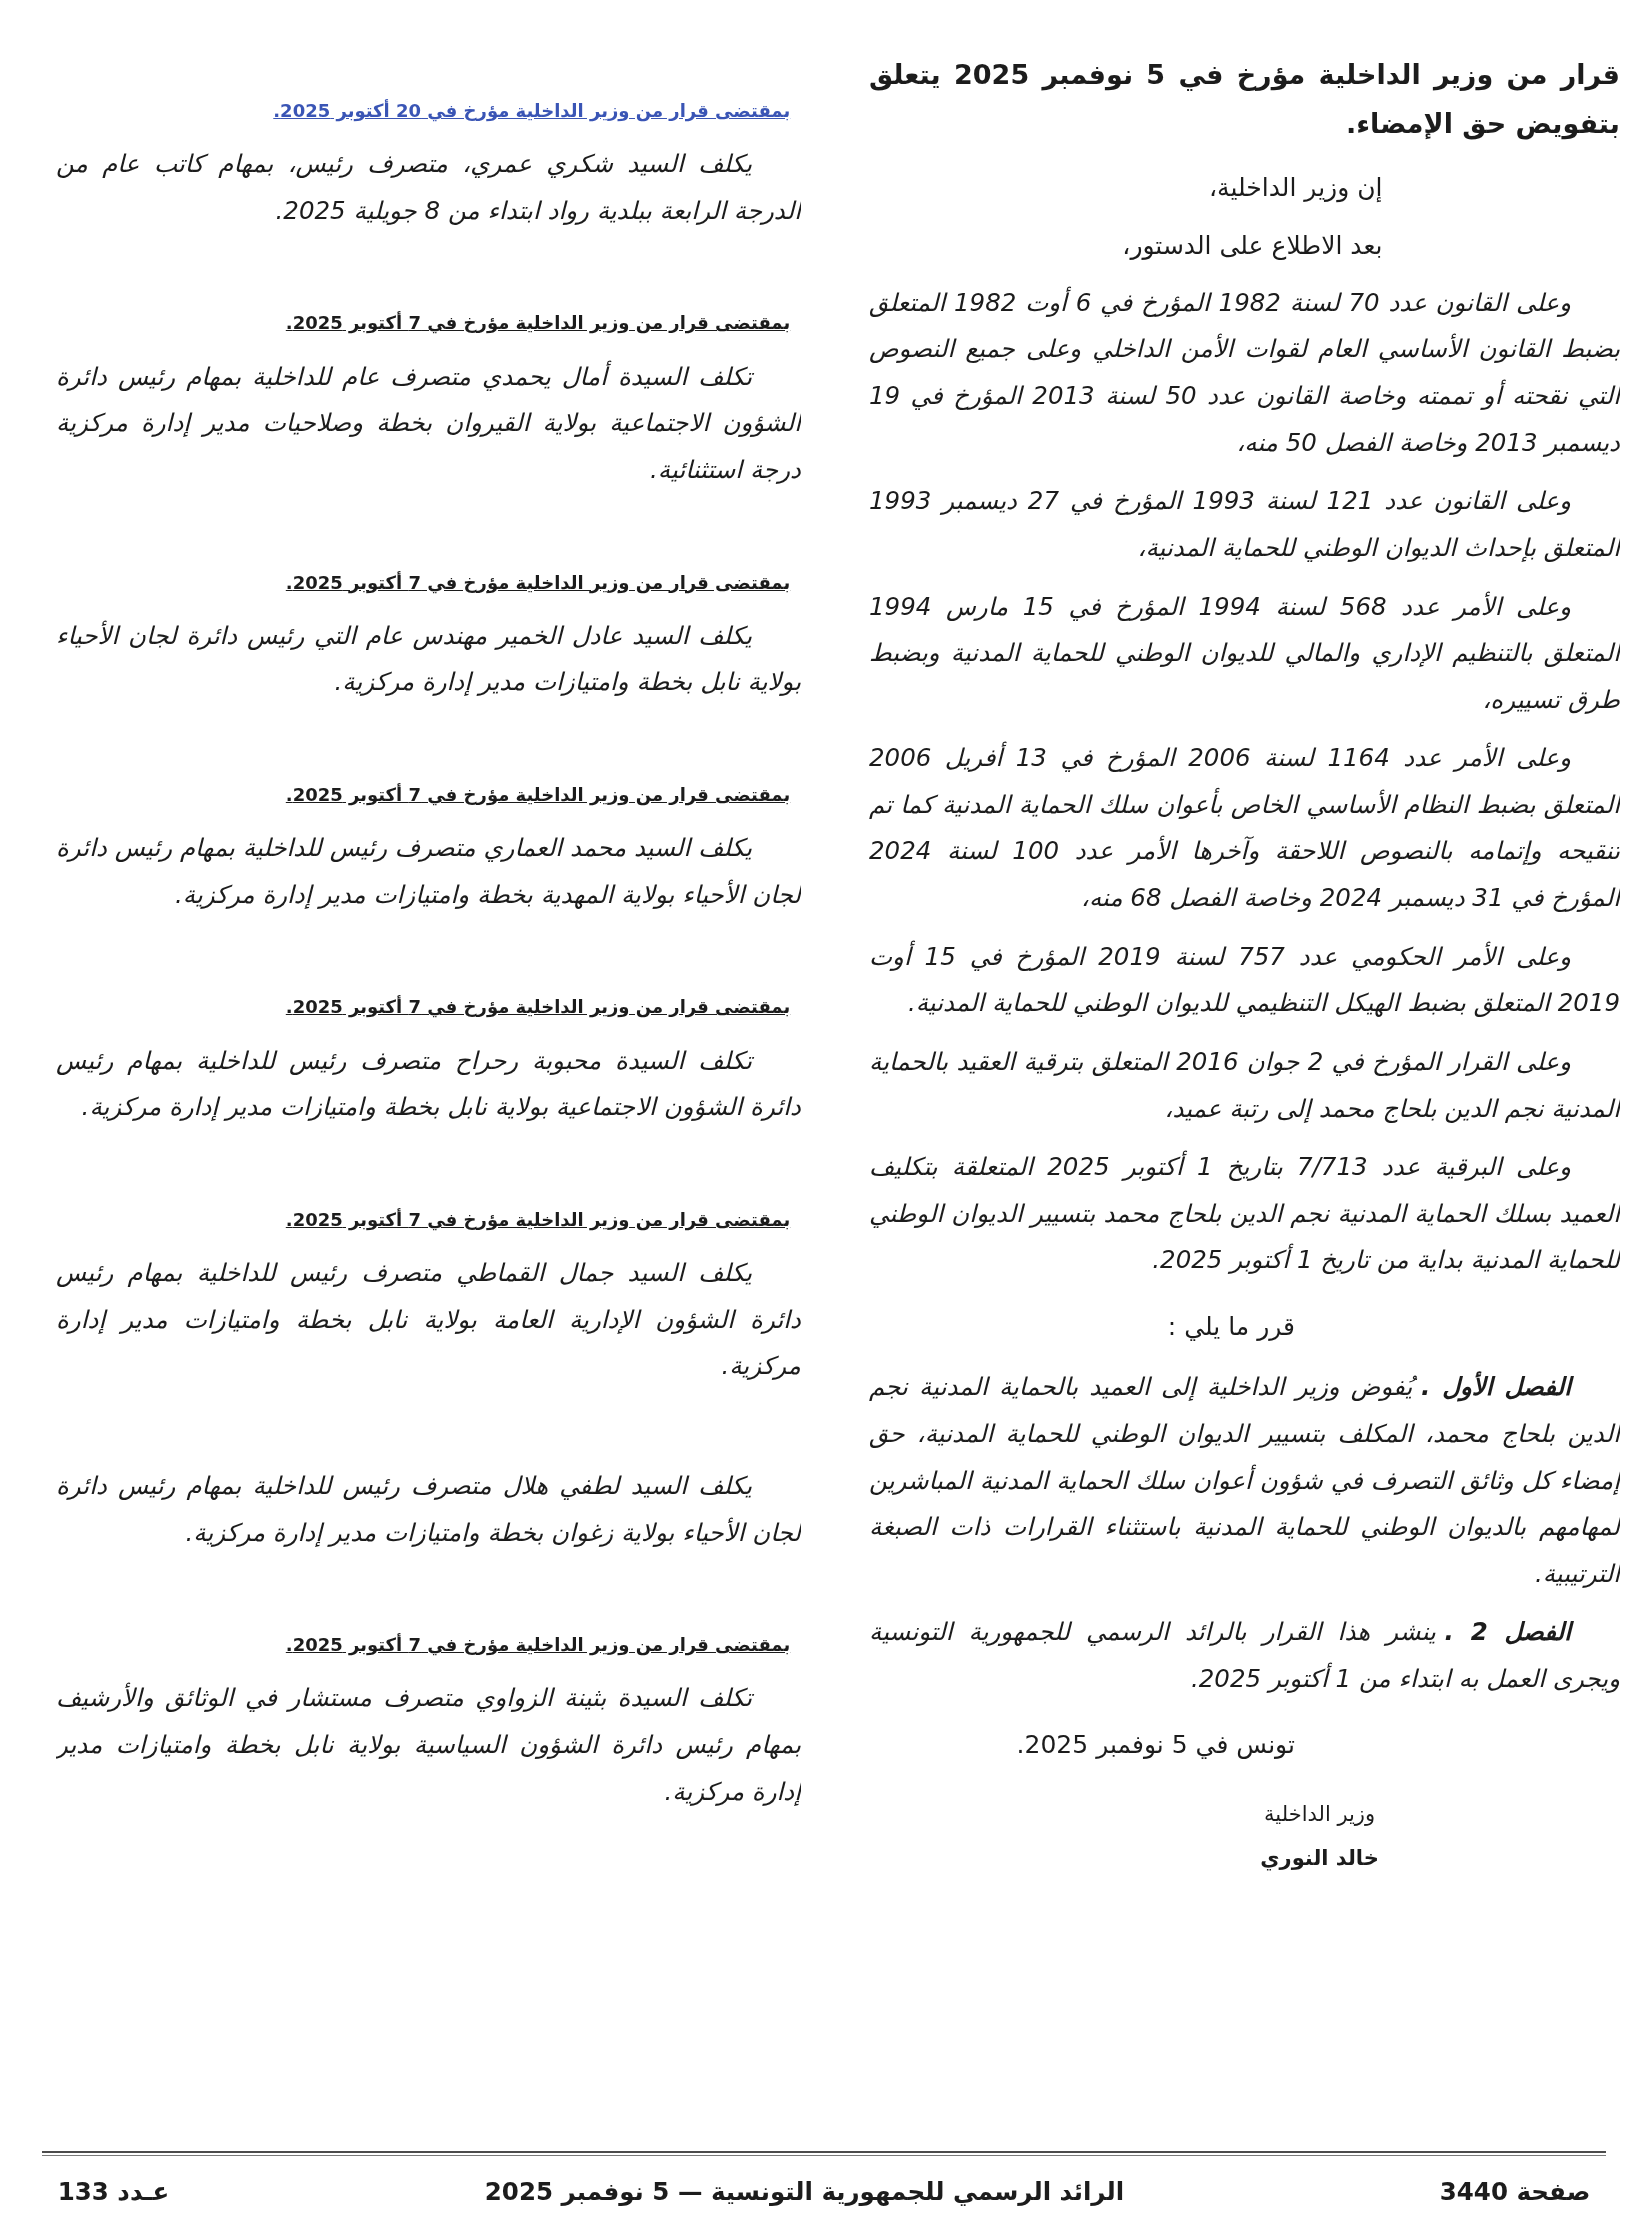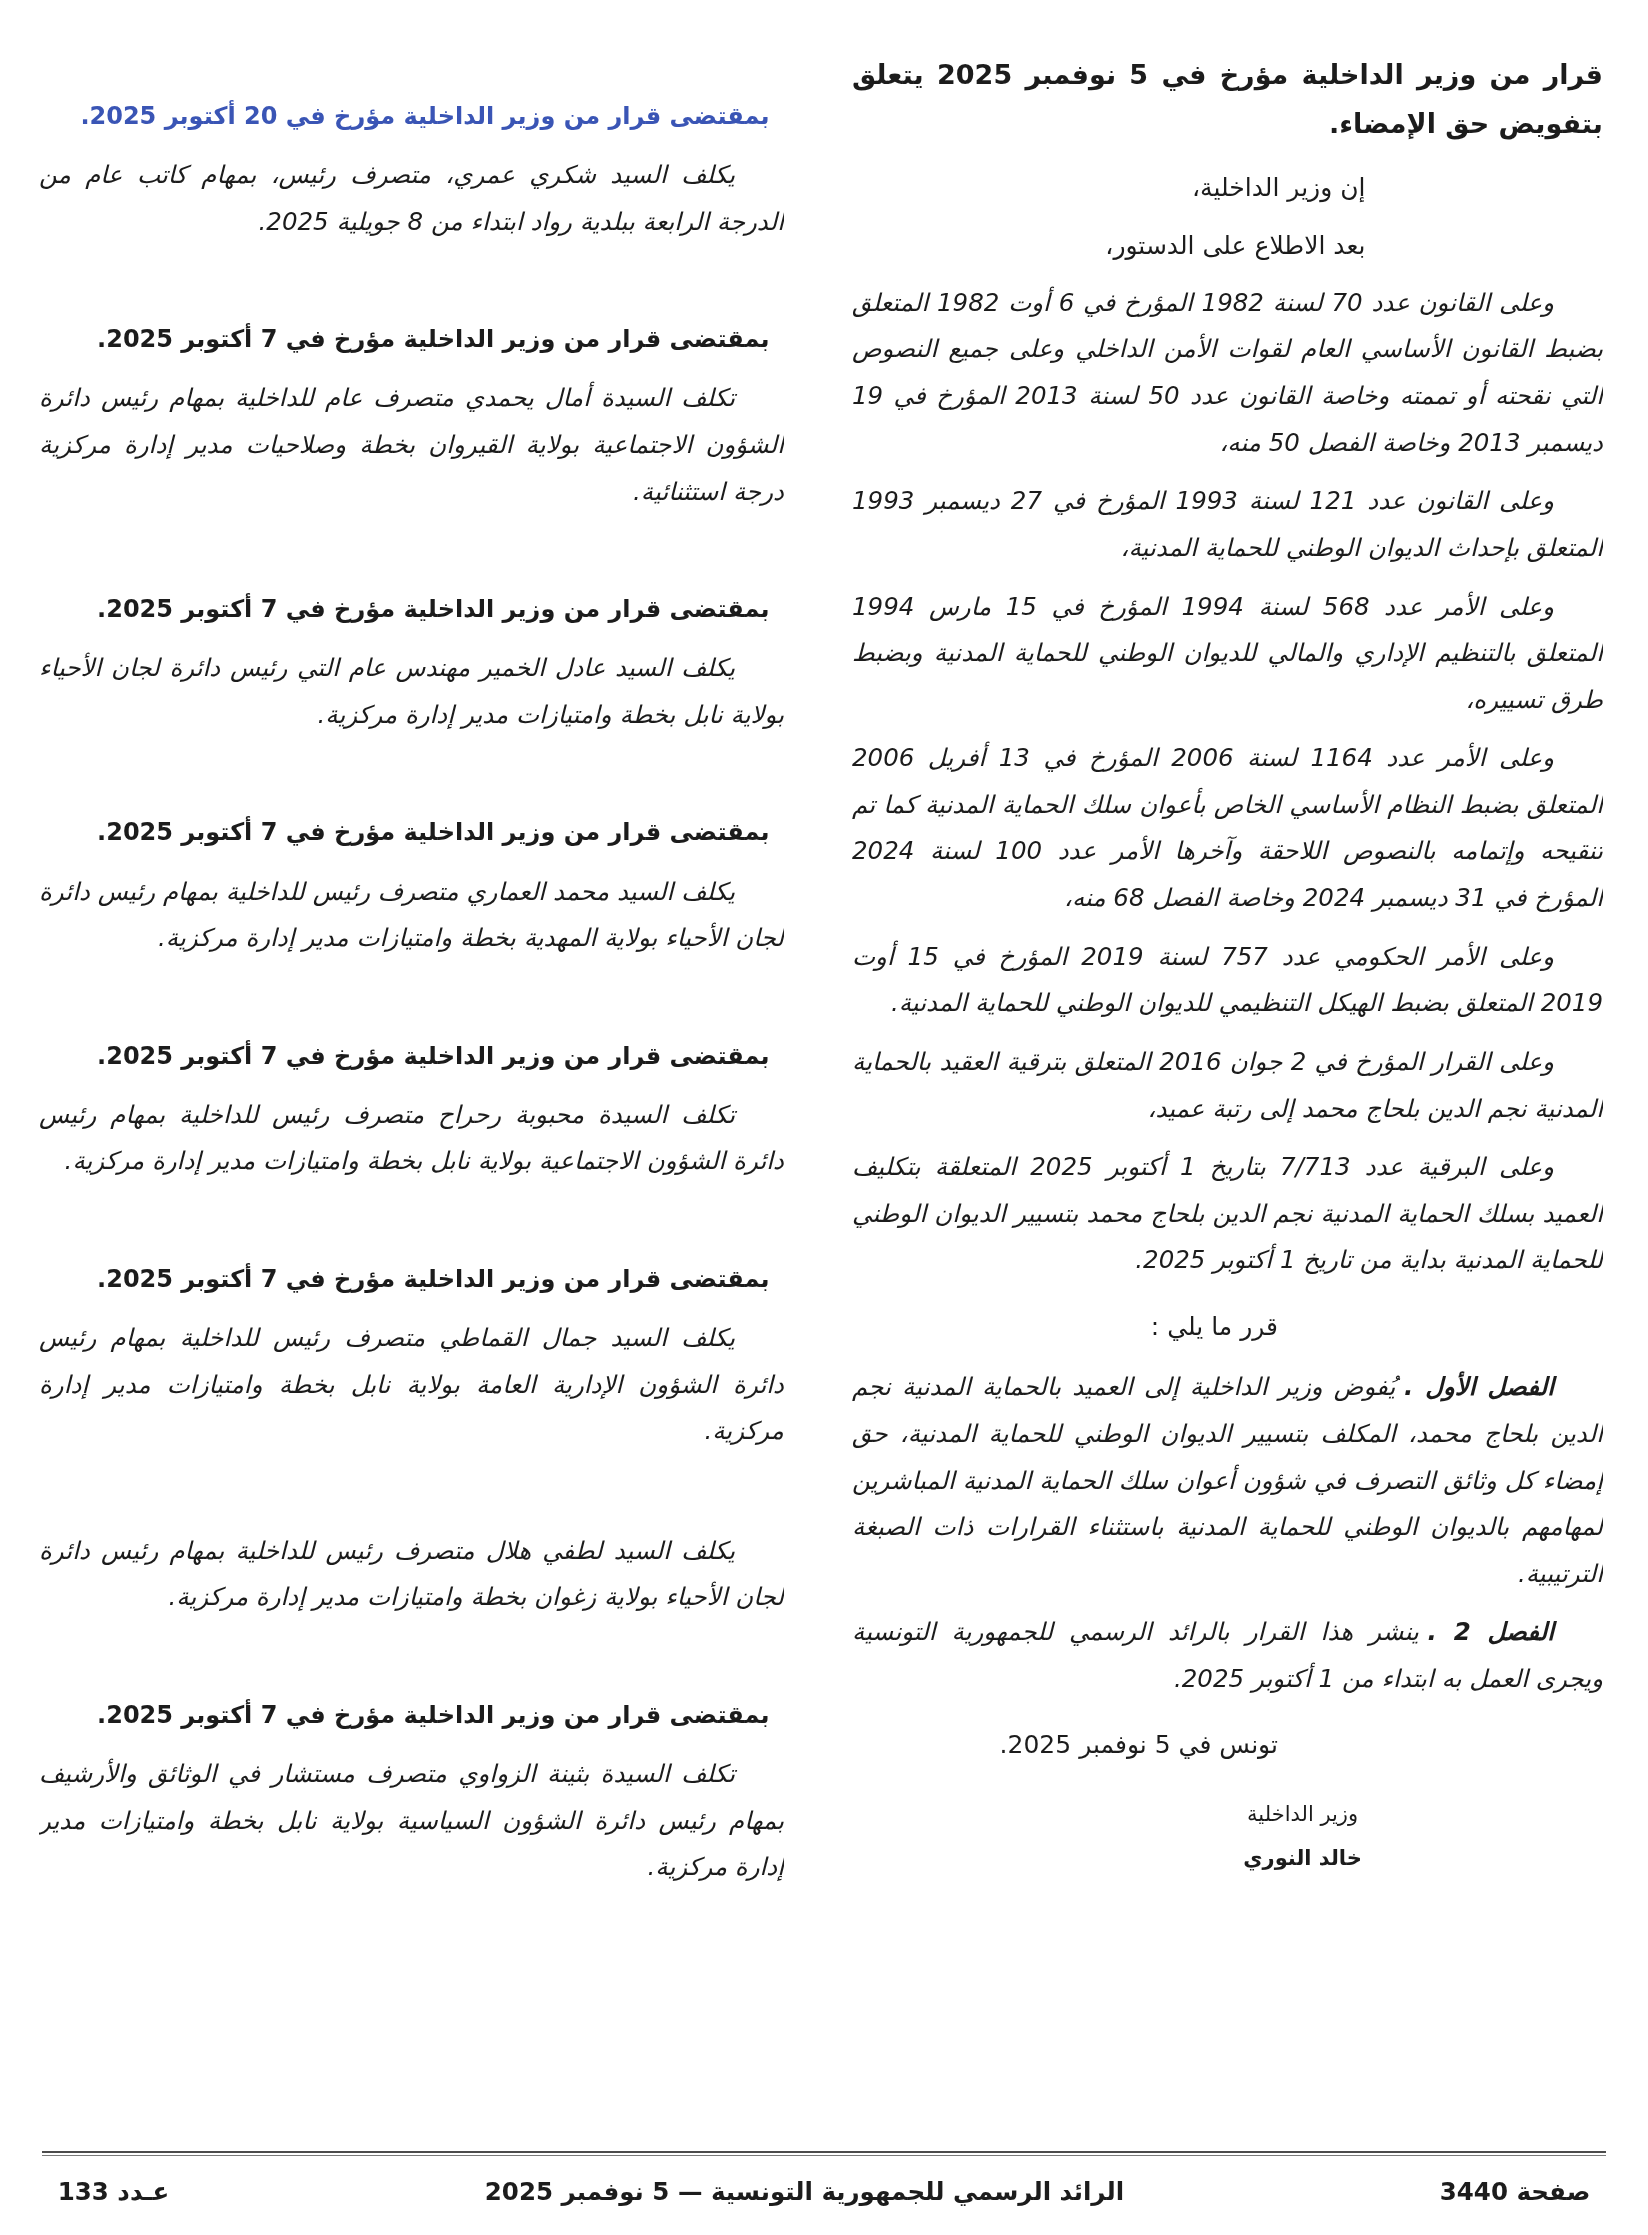--- a/index.html
+++ b/index.html
@@ -10,21 +10,21 @@
     position: relative;
     direction: rtl;
     font-family: "DejaVu Sans", sans-serif;
     color: var(--ink);
     overflow: hidden;
   }
   .content {
     display: flex;
     flex-direction: row;
     gap: 68px;
-    padding: 51px 45px 0 38px;
+    padding: 51px 28px 0 38px;
     height: 2077px;
     overflow: hidden;
   }
   .col { overflow: hidden; }
   .col-main { width: 751px; }   
   .col-side { width: 745px; padding-top: 44px; } 
 
   
   .decree-title {
     font-size: 27px;
@@ -51,26 +51,27 @@
     margin-top: 23px;
     text-align: center;
     font-size: 21px;
     line-height: 2.1;
   }
   .sig-name { font-weight: bold; }
 
   
   .appt { margin-bottom: 73px; }
   .appt-heading {
-    font-size: 24px;
+    font-size: 18px;
     font-weight: bold;
     line-height: 1.8;
     text-align: justify;
     text-indent: 0.6em;
     margin-bottom: 14px;
+    text-decoration: underline;
   }
   .appt-heading.blue { color: var(--heading-blue); }
   .appt .para { margin-bottom: 0; }
 
   
   .footer {
     position: absolute;
     left: 42px; right: 42px; bottom: 30px;
   }
   .footer-rule {

